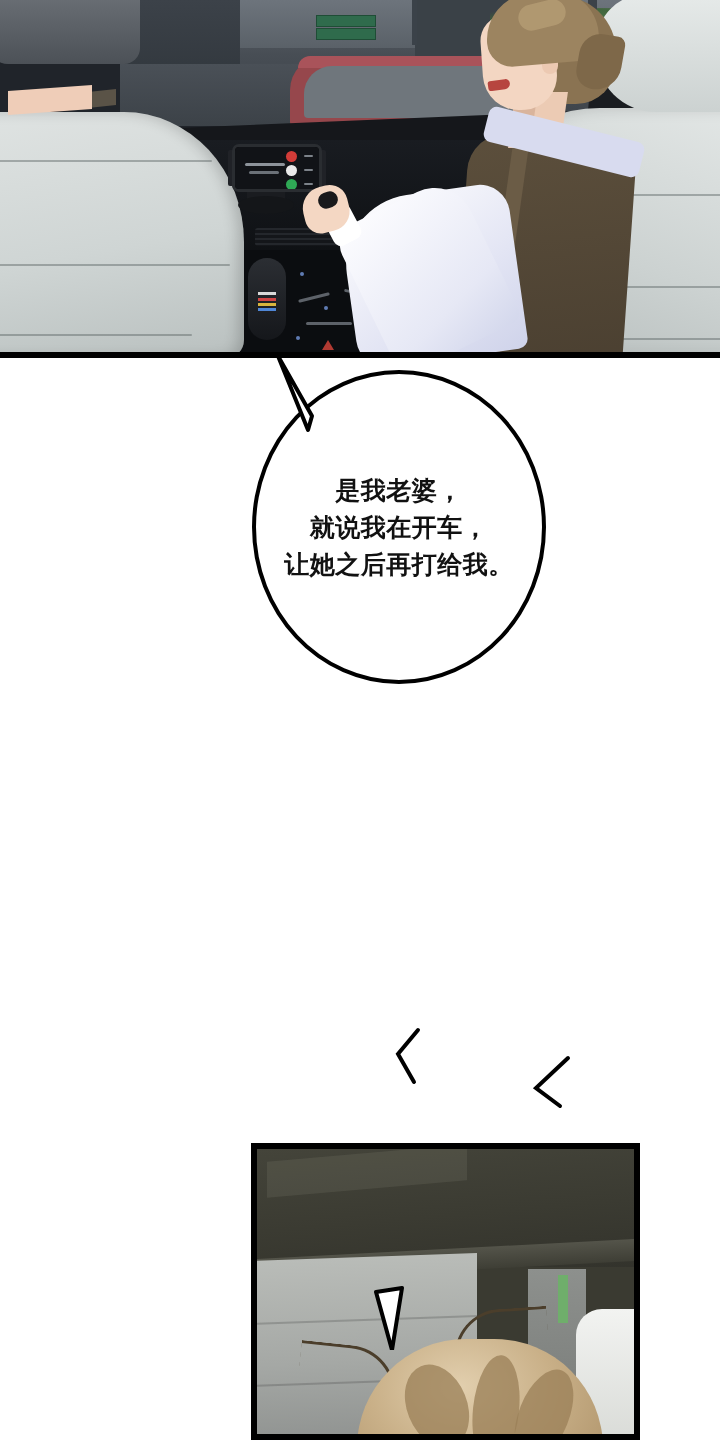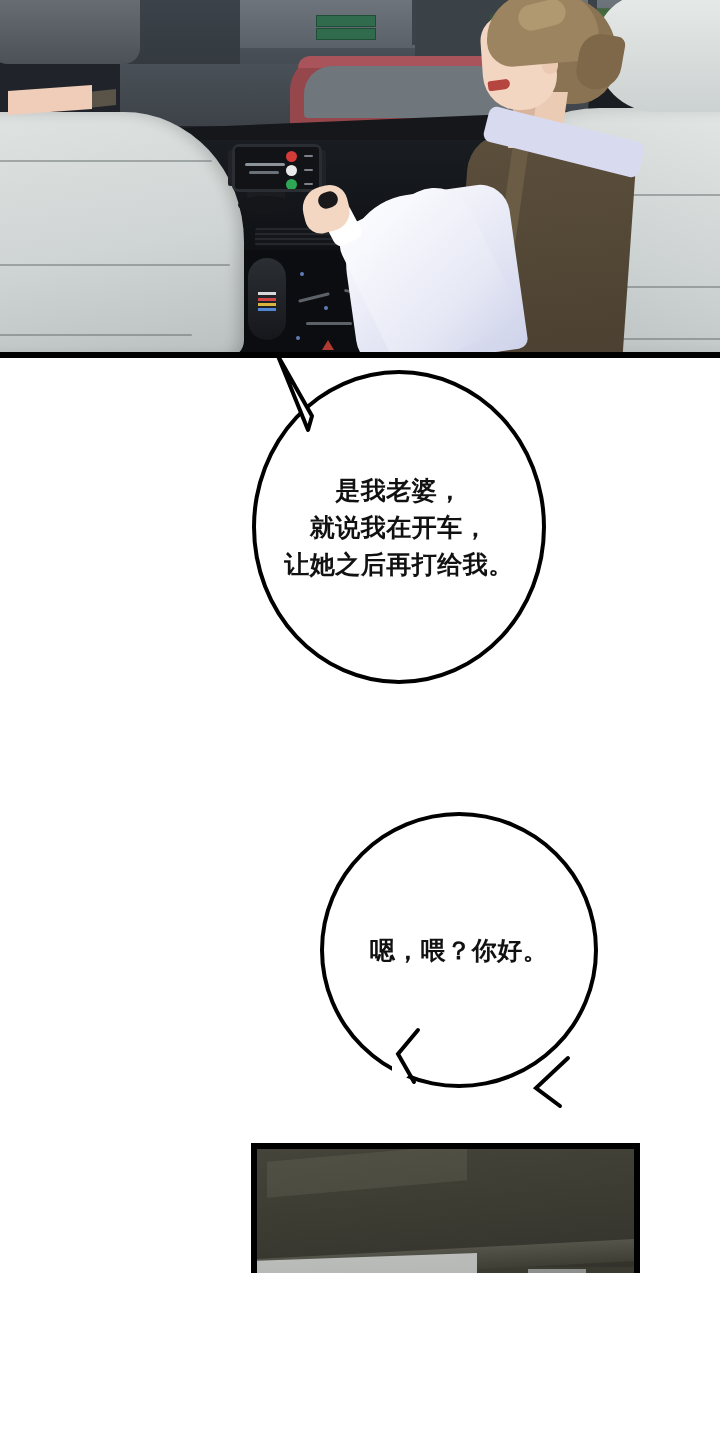--- a/index.html
+++ b/index.html
@@ -12,21 +12,21 @@
     height: 1440px;
     position: relative;
     overflow: hidden;
     font-family: "Liberation Sans", "DejaVu Sans", sans-serif;
   }
 
   #page {
     position: absolute;
     left: 0; top: 0;
     width: 720px;
-    height: 1273px;
+    height: 1440px;
     background: #ffffff;
     overflow: hidden;
     text-decoration: underline;
   }
 
   
   .panel1 {
     position: absolute;
     left: 0; top: 0;
     width: 720px;
@@ -610,23 +610,20 @@
     <span class="head-strand hs2"></span>
     <span class="head-strand hs3"></span>
   </div>
 
   <div class="bubble" id="bubble1">
     <div class="txt">是我老婆，
 就说我在开车，
 让她之后再打给我。</div>
   </div>
 
-  <div class="bubble" id="bubble2">
-    <div class="txt">嗯，喂？你好。</div>
-  </div>
 
 
   <svg id="bubble-art" viewBox="0 0 720 1010">
 
     <path d="M 308,90 L 278,16 L 312,76 Z" fill="#ffffff" stroke="#000000" stroke-width="4" stroke-linejoin="round"></path>
 
     <path d="M 392,700 L 418,726 L 392,752 Z" fill="#ffffff" stroke="none"></path>
     <path d="M 418,690 L 398,714 L 414,742" fill="none" stroke="#000000" stroke-width="4" stroke-linecap="round"></path>
 
     <path d="M 568,718 L 536,748 L 560,766" fill="none" stroke="#000000" stroke-width="4" stroke-linecap="round"></path>

